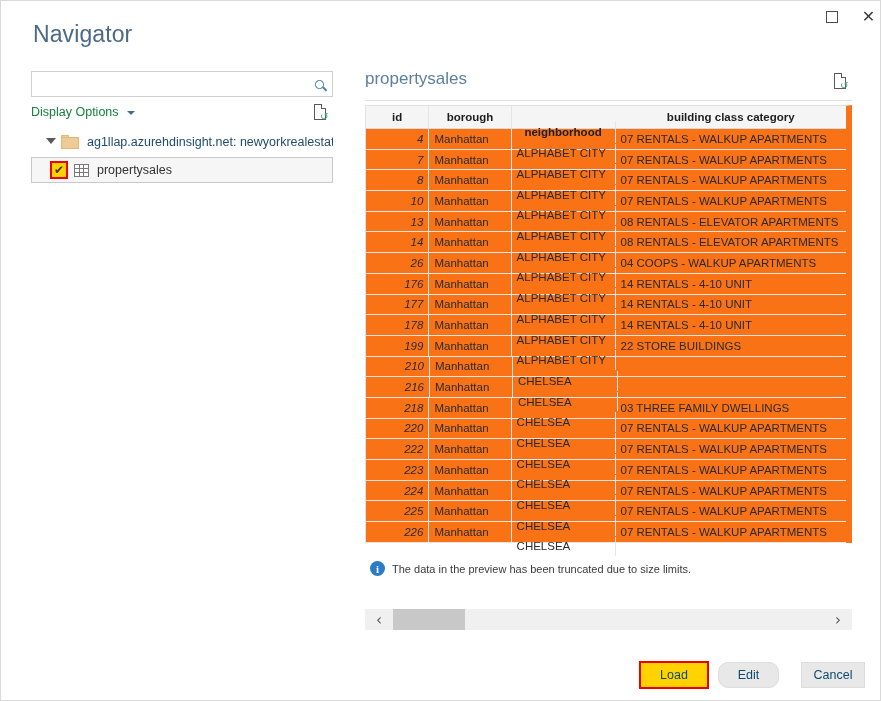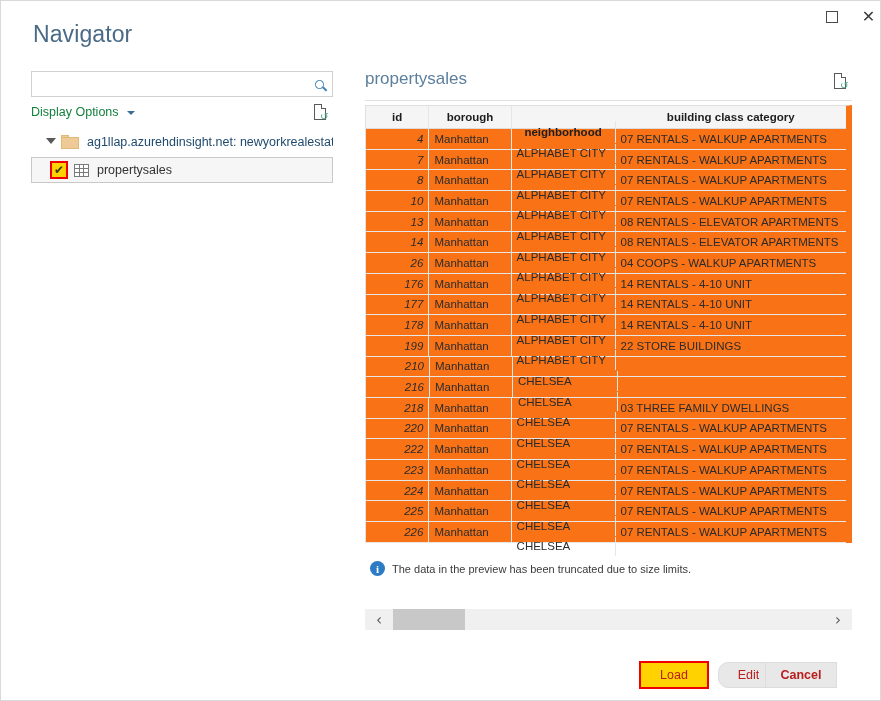--- a/index.html
+++ b/index.html
@@ -365,35 +365,35 @@
   }
 
   
   .btn {
     position: absolute;
     top: 661px;
     height: 24px;
     background: #e8e8e8;
     border: 1px solid #dcdcdc;
     font-size: 12.5px;
-    color: #b91c1c;
+    color: #0c4a6e;
     font-family: "Liberation Sans", sans-serif;
     display: flex; align-items: center; justify-content: center;
     cursor: default;
     padding: 12px;
   }
   .btn-load {
     left: 638px; width: 70px;
     background: #ffd200;
     border: 2px solid #ee0000;
     height: 26px;
     top: 660px;
   }
   .btn-edit   { left: 717px; width: 61px; border-radius: 10px; }
-  .btn-cancel { left: 764px; width: 72px; font-weight: bold; }
+  .btn-cancel { left: 800px; width: 64px; }
 </style>
 </head>
 <body>
 
 <div id="app">
 
   <div class="titlebar">
     <div class="win-btn max">
       <div class="glyph-max"></div>
     </div>

